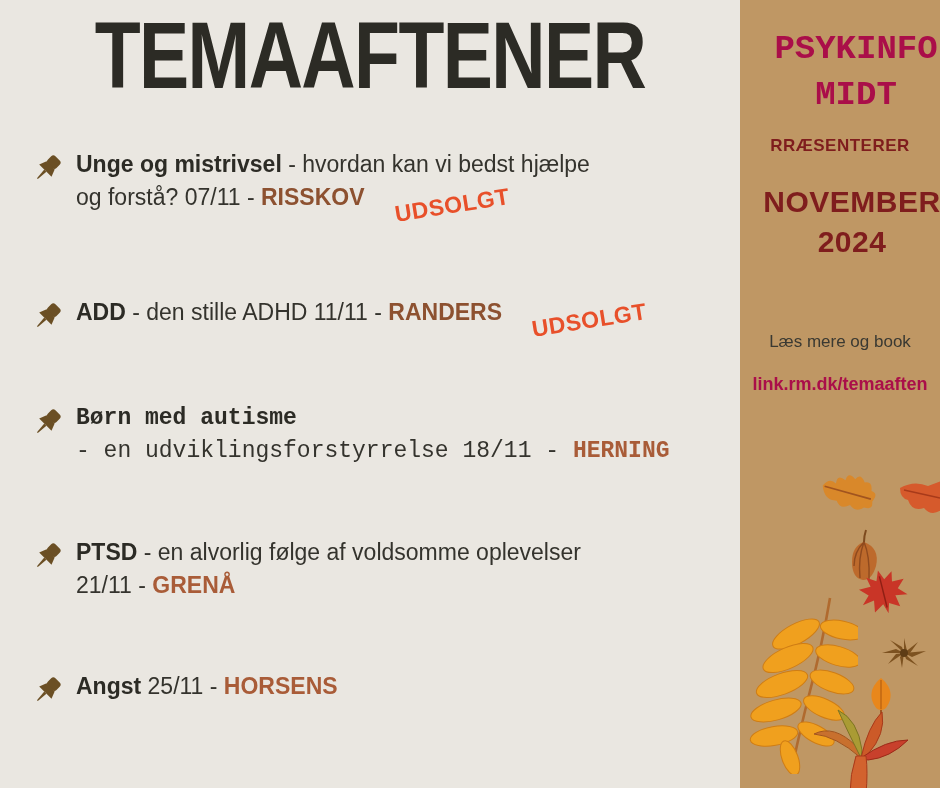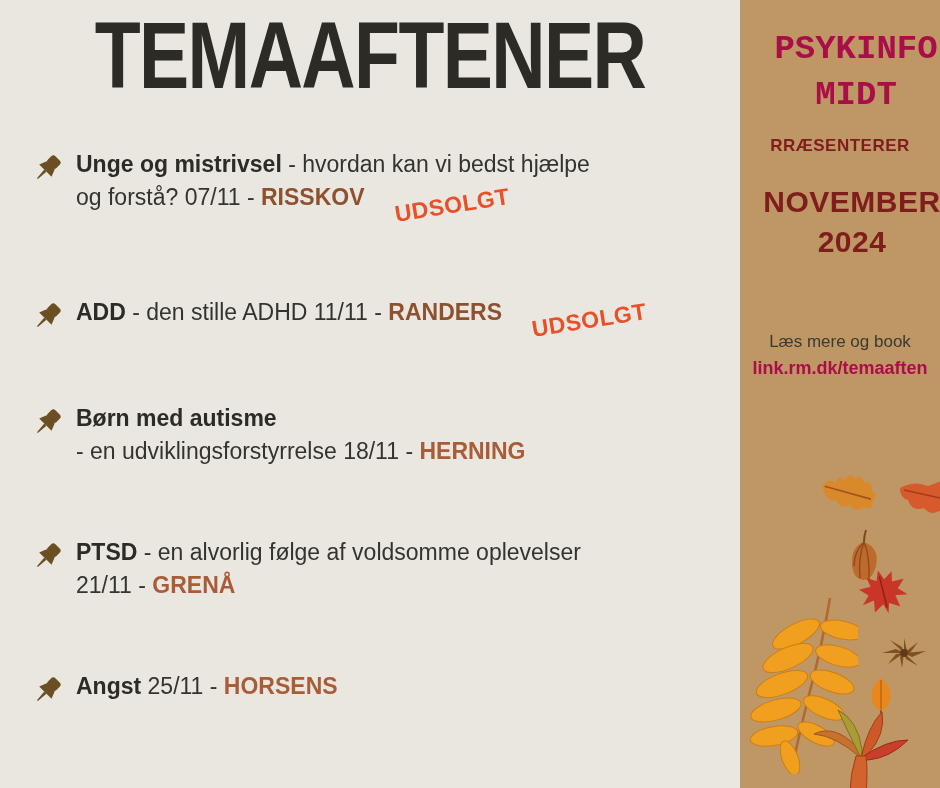--- a/index.html
+++ b/index.html
@@ -39,21 +39,21 @@
     color:#7f1d1d; font-weight:600; font-size:17px; letter-spacing:0.5px;
   }
   .monthyear {
     position:absolute; top:182px; left:12px; width:200px; text-align:center;
     color:#7f1d1d; font-weight:800; font-size:30px; line-height:40px; letter-spacing:0.5px;
   }
   .booking {
     position:absolute; top:328px; left:0; width:200px; text-align:center;
     color:#3a3932; font-size:17px; line-height:27px; font-weight:500;
   }
-  .booking .link { color:#aa0e49; font-weight:600; font-size:18px; cursor:pointer; }
+  .booking .link { color:#aa0e49; font-weight:600; font-size:18px; cursor:pointer;margin-top:16px; }
 
   .leaf { position:absolute; }
 </style>
 </head>
 <body>
 
 <div class="poster">
 
   <div class="main">
 
@@ -79,21 +79,21 @@
           <rect x="8" y="3" width="8" height="7" rx="2"></rect>
           <path d="M6.2 14.5 L17.8 14.5 L15.8 9.5 L8.2 9.5 Z"></path>
           <path d="M11 14.5 L13 14.5 L12.4 22 L11.6 22 Z"></path>
         </g>
       </svg>
       <div class="txt">
         <div><span class="b">ADD</span><span> - den stille ADHD 11/11 - </span><span class="city-a">RANDERS</span><span class="soldout">UDSOLGT</span></div>
       </div>
     </div>
 
-    <div class="event" style="top:402px;">
+    <div class="event" style="top:402px;font-family:Liberation Mono, monospace;">
       <svg class="pin" viewBox="0 0 24 24">
         <g fill="#6b4f24" transform="rotate(45 12 12)">
           <rect x="8" y="3" width="8" height="7" rx="2"></rect>
           <path d="M6.2 14.5 L17.8 14.5 L15.8 9.5 L8.2 9.5 Z"></path>
           <path d="M11 14.5 L13 14.5 L12.4 22 L11.6 22 Z"></path>
         </g>
       </svg>
       <div class="txt">
         <div><span class="b">Børn med autisme</span></div>
         <div><span>- en udviklingsforstyrrelse 18/11 - </span><span class="city-b">HERNING</span></div>

